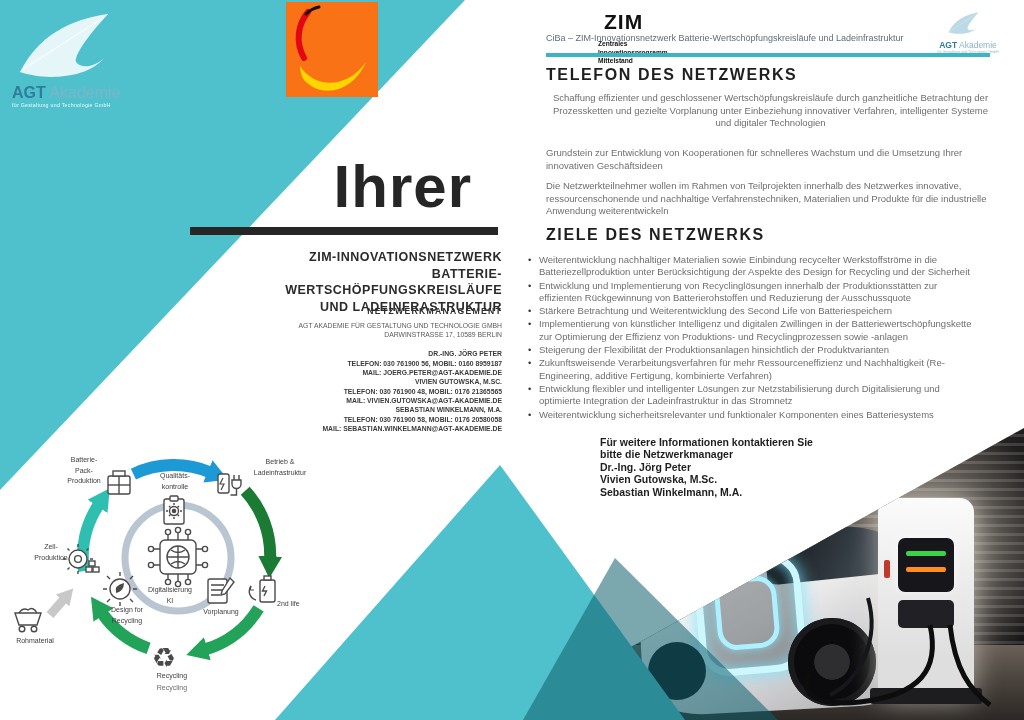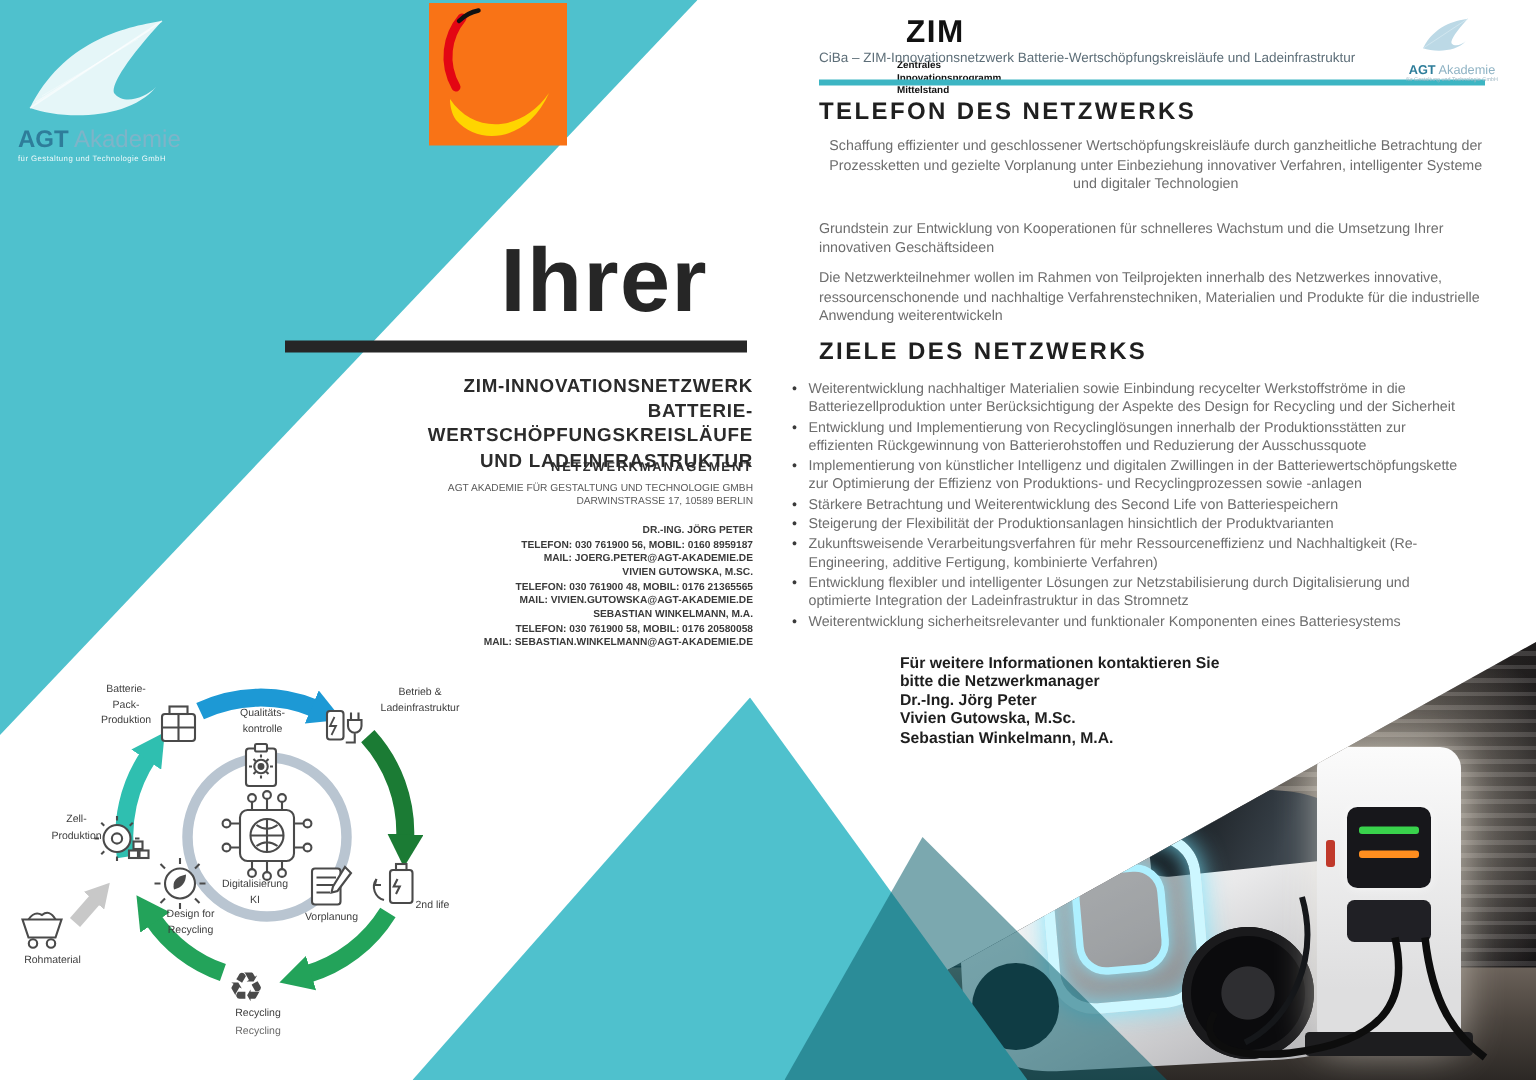--- a/index.html
+++ b/index.html
@@ -336,22 +336,22 @@
 
   <div class="abs r-h1" id="vision-title">TELEFON DES NETZWERKS</div>
   <div class="abs r-p" id="p1">Schaffung effizienter und geschlossener Wertschöpfungskreisläufe durch ganzheitliche Betrachtung der Prozessketten und gezielte Vorplanung unter Einbeziehung innovativer Verfahren, intelligenter Systeme und digitaler Technologien</div>
   <div class="abs r-p" id="p3">Die Netzwerkteilnehmer wollen im Rahmen von Teilprojekten innerhalb des Netzwerkes innovative, ressourcenschonende und nachhaltige Verfahrenstechniken, Materialien und Produkte für die industrielle Anwendung weiterentwickeln</div>
   <div class="abs r-p" id="p2">Grundstein zur Entwicklung von Kooperationen für schnelleres Wachstum und die Umsetzung Ihrer innovativen Geschäftsideen</div>
 
   <div class="abs r-h1" id="goals-title">ZIELE DES NETZWERKS</div>
   <ul class="abs" id="goals-list">
     <li>Weiterentwicklung nachhaltiger Materialien sowie Einbindung recycelter Werkstoffströme in die Batteriezellproduktion unter Berücksichtigung der Aspekte des Design for Recycling und der Sicherheit</li>
     <li>Entwicklung und Implementierung von Recyclinglösungen innerhalb der Produktionsstätten zur effizienten Rückgewinnung von Batterierohstoffen und Reduzierung der Ausschussquote</li>
+    <li>Stärkere Betrachtung und Weiterentwicklung des Second Life von Batteriespeichern</li>
     <li>Implementierung von künstlicher Intelligenz und digitalen Zwillingen in der Batteriewertschöpfungskette zur Optimierung der Effizienz von Produktions- und Recyclingprozessen sowie -anlagen</li>
-    <li>Stärkere Betrachtung und Weiterentwicklung des Second Life von Batteriespeichern</li>
     <li>Steigerung der Flexibilität der Produktionsanlagen hinsichtlich der Produktvarianten</li>
     <li>Zukunftsweisende Verarbeitungsverfahren für mehr Ressourceneffizienz und Nachhaltigkeit (Re-Engineering, additive Fertigung, kombinierte Verfahren)</li>
     <li>Entwicklung flexibler und intelligenter Lösungen zur Netzstabilisierung durch Digitalisierung und optimierte Integration der Ladeinfrastruktur in das Stromnetz</li>
     <li>Weiterentwicklung sicherheitsrelevanter und funktionaler Komponenten eines Batteriesystems</li>
   </ul>
 
   <div class="abs" id="cta">
     <div>Für weitere Informationen kontaktieren Sie</div>
     <div>bitte die Netzwerkmanager</div>
     <div>Dr.-Ing. Jörg Peter</div>

